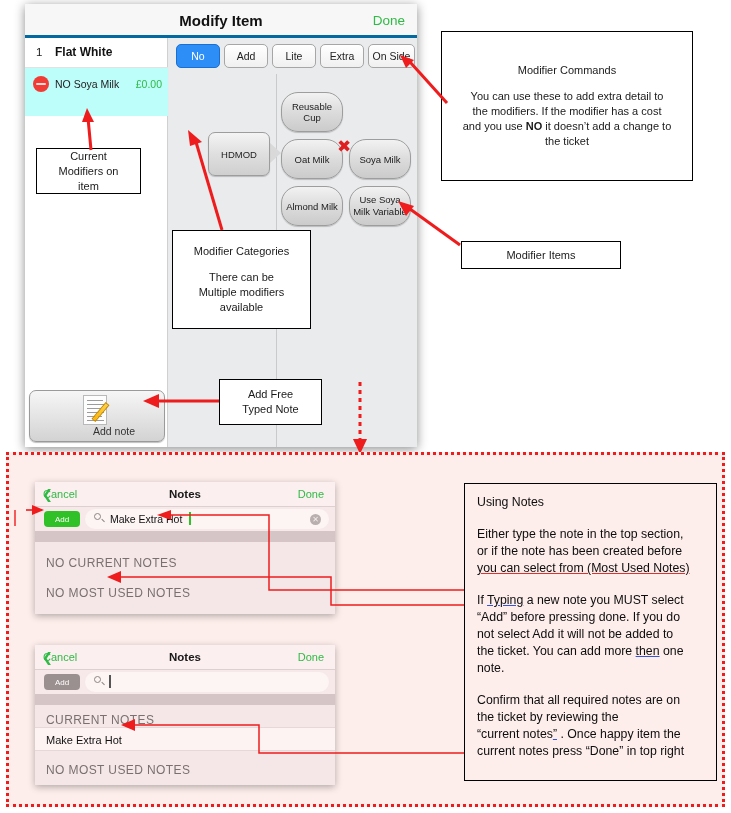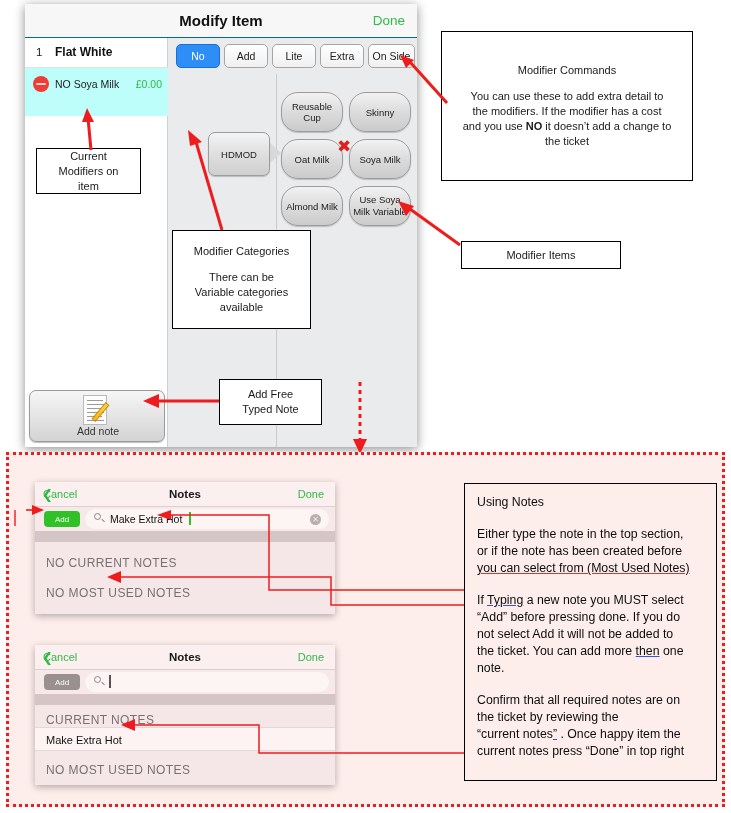--- a/index.html
+++ b/index.html
@@ -15,21 +15,21 @@
   .pos-window {
     position: absolute; left: 25px; top: 4px;
     width: 392px; height: 443px;
     background: #e8eaec;
     box-shadow: 0 2px 10px rgba(0,0,0,0.45);
     overflow: hidden;
   }
   .pos-titlebar {
     position: absolute; left: 0; top: 0; width: 392px; height: 34px;
     background: #f7f7f7;
-    border-bottom: 1px solid #0369a1;
+    border-bottom: 3px solid #0369a1;
   }
   .pos-title {
     position: absolute; left: 0; top: 8px; width: 392px;
     text-align: center; font-size: 15px; font-weight: bold; color: #111;
   }
   .pos-done {
     position: absolute; right: 12px; top: 9px;
     font-size: 13.5px; color: #2fbb45; font-weight: normal;
   }
 
@@ -60,21 +60,21 @@
   .modifier-label { position: absolute; left: 30px; top: 10px; font-size: 10.5px; color: #222; }
   .modifier-price { position: absolute; right: 6px; top: 10px; font-size: 10.5px; color: #2fbb45; }
 
   .add-note-btn {
     position: absolute; left: 4px; top: 352px; width: 136px; height: 52px;
     border: 1px solid #9a9a9a; border-radius: 7px;
     background: linear-gradient(to bottom,#f6f6f6 0%,#e3e3e3 55%,#d3d3d3 100%);
     box-shadow: 0 1px 1px rgba(0,0,0,0.25);
   }
   .add-note-label {
-    position: absolute; left: 0; bottom: 4px; width: 136px; text-align: center;
+    position: absolute; left: 16px; bottom: 4px; width: 136px; text-align: center;
     font-size: 10.5px; color: #333;
   }
   .note-icon {
     position: absolute; left: 53px; top: 4px; width: 24px; height: 30px;
     background: #fdfdfd; border: 1px solid #b9b9b9;
   }
   .note-icon .ln { position: absolute; left: 3px; height: 1px; background: #9b9b9b; }
   .note-pencil {
     position: absolute; left: 68px; top: 10px; width: 5px; height: 22px;
     background: linear-gradient(to bottom,#ffd23f 0%,#ffb400 100%);
@@ -286,21 +286,20 @@
         <div class="cmd-btn" style="left:196px;width:47px">On Side</div>
       </div>
 
       <div class="cat-col">
         <div class="cat-tail"></div>
         <div class="cat-btn">HDMOD</div>
       </div>
 
       <div class="items-grid">
         <div class="mod-item" style="left:2px;top:18px">Reusable Cup</div>
-        <div class="mod-item" style="left:70px;top:18px">Skinny</div>
         <div class="mod-item" style="left:2px;top:65px">Oat Milk</div>
         <div class="mod-item" style="left:70px;top:65px">Soya Milk</div>
         <div class="mod-item" style="left:2px;top:112px">Almond Milk</div>
         <div class="mod-item" style="left:70px;top:112px;line-height:12px">Use Soya Milk Variable</div>
       </div>
     </div>
   </div>
 
   <div class="x-mark">✖</div>
 
@@ -329,21 +328,21 @@
     <svg width="22" height="44" viewBox="0 0 22 44">
       <line x1="9" y1="42" x2="6" y2="10" stroke="#ee1c1c" stroke-width="3"></line>
       <polygon points="5,0 12,14 0,14" fill="#ee1c1c"></polygon>
     </svg>
   </div>
 
   <div class="anno" style="left:172px;top:230px;width:139px;height:99px">
     <p>Modifier Categories</p>
     <div class="gap"></div>
     <p>There can be</p>
-    <p>Variable categories</p>
+    <p>Multiple modifiers</p>
     <p>available</p>
   </div>
   <div class="arrow" style="left:186px;top:130px">
     <svg width="42" height="102" viewBox="0 0 42 102">
       <line x1="36" y1="100" x2="10" y2="12" stroke="#ee1c1c" stroke-width="3"></line>
       <polygon points="2,0 16,12 4,16" fill="#ee1c1c"></polygon>
     </svg>
   </div>
 
   <div class="anno" style="left:461px;top:241px;width:160px;height:28px">

